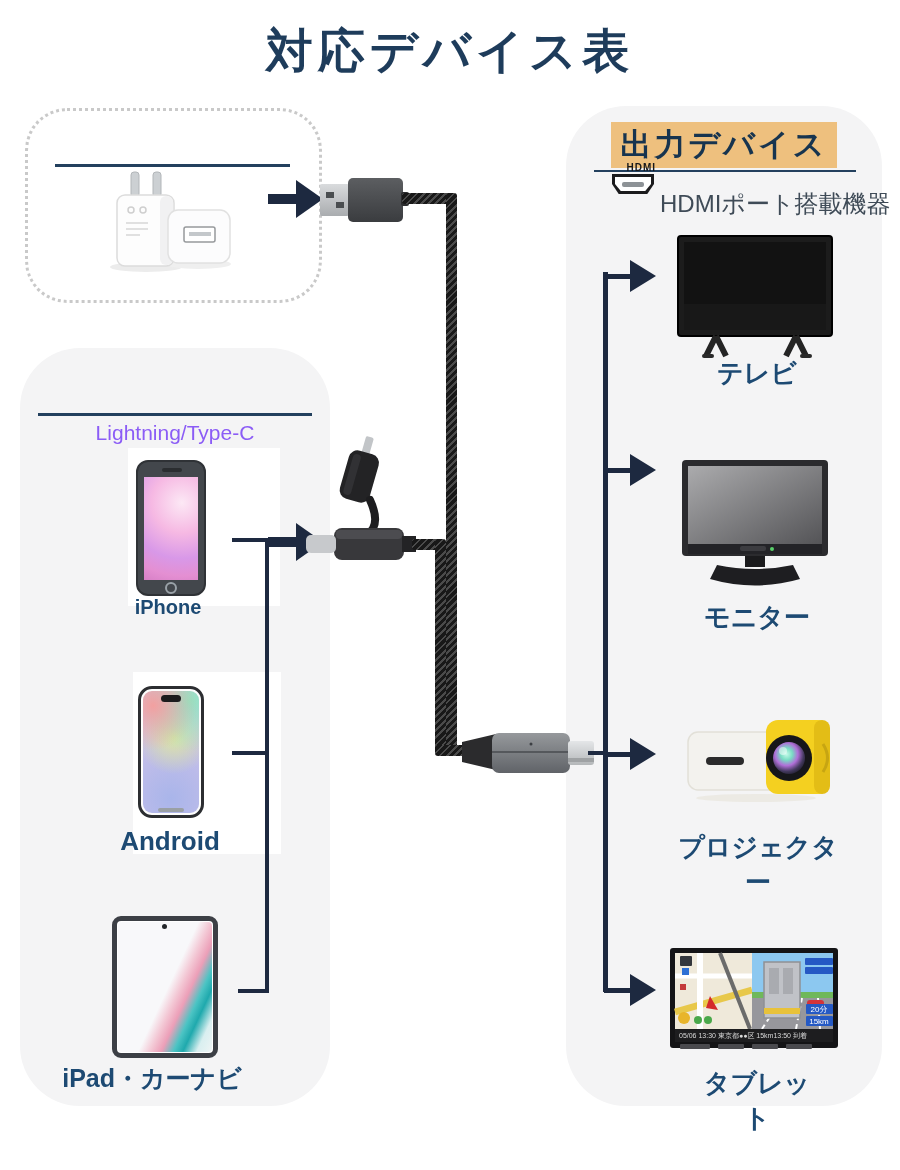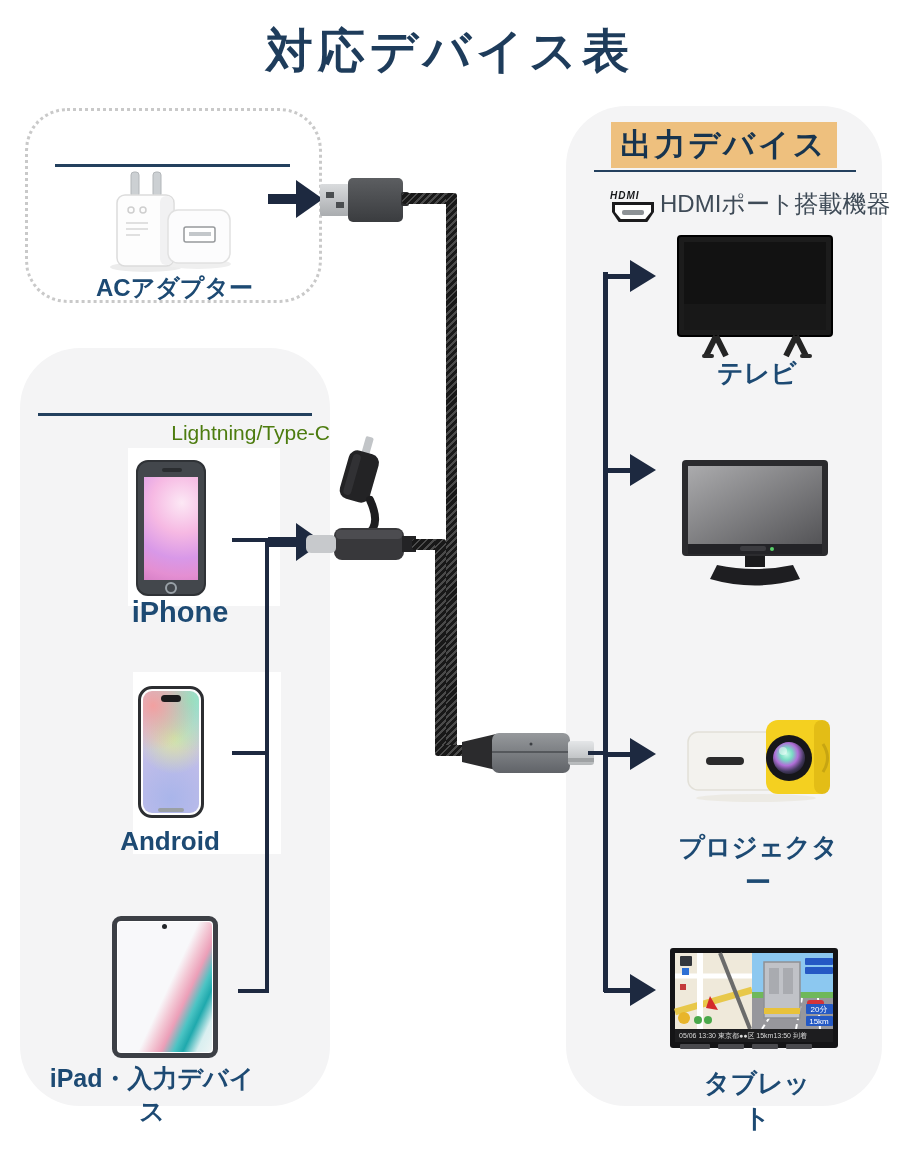--- a/index.html
+++ b/index.html
@@ -13,21 +13,21 @@
   body{font-family:"Liberation Sans","DejaVu Sans",sans-serif;background:#ffffff;}
   #stage{position:relative;width:900px;height:1170px;background:#ffffff;overflow:hidden;}
   .abs{position:absolute;}
   .title{left:0;top:20px;width:900px;text-align:center;font-size:47px;font-weight:bold;color:#1e3c5b;letter-spacing:5px;}
   .box{position:absolute;background:var(--boxbg);border-radius:60px;}
   .dashed-box{position:absolute;background:#fff;border:3px dotted #c9c9c9;border-radius:42px;}
   .sec-head{position:absolute;text-align:center;}
   .sec-head .hl{display:inline-block;background:var(--accent);color:var(--navy);font-weight:bold;padding:2px 10px;letter-spacing:3px;}
   .divider{position:absolute;background:#23405e;}
   .dev-label{position:absolute;text-align:center;font-weight:bold;color:var(--label);}
-  .sub-label{position:absolute;text-align:right;color:#4d7c0f;}
+  .sub-label{position:absolute;text-align:center;color:#8b5cf6;}
   .cline{position:absolute;background:var(--line);}
   .cable{position:absolute;background-color:#181818;background-image:repeating-linear-gradient(135deg,rgba(255,255,255,.22) 0 2px,transparent 2px 5px);border-radius:3px;}
   .arrow{position:absolute;display:flex;align-items:center;}
   .arrow .shaft{background:var(--line);}
   .arrow .head{width:0;height:0;}
   .arrow-big .shaft{width:28px;height:10px;}
   .arrow-big .head{border-top:19px solid transparent;border-bottom:19px solid transparent;border-left:27px solid var(--line);}
   .arrow-sm .shaft{width:26px;height:5px;}
   .arrow-sm .head{border-top:16px solid transparent;border-bottom:16px solid transparent;border-left:26px solid var(--line);}
   .card{position:absolute;background:#fff;}
@@ -47,21 +47,21 @@
                radial-gradient(circle at 82% 8%,#8fe6c0 0%,rgba(143,230,192,0) 42%),
                radial-gradient(circle at 55% 38%,#dde6a2 0%,rgba(221,230,162,0) 45%),
                radial-gradient(circle at 50% 88%,#a9b5ea 0%,rgba(169,181,234,0) 70%),#cfc2e9;}
   .android .pill{position:absolute;left:20px;top:6px;width:20px;height:7px;background:#1b1b1d;border-radius:4px;}
   .android .bar{position:absolute;left:17px;top:119px;width:26px;height:4px;background:#9aa0a5;border-radius:2px;}
   .ipad{position:absolute;left:112px;top:916px;width:106px;height:142px;background:#fff;border:5px solid #3c3f45;border-radius:9px;}
   .ipad .scr{position:absolute;left:1px;top:1px;width:94px;height:130px;border-radius:4px;
     background:linear-gradient(115deg,#f8f8fa 0%,#f8f8fa 52%,#f3c7d4 60%,#ec9fb8 67%,#4cc4c4 75%,#1fa9ad 81%,#d9eff0 90%,#eef4f4 100%);}
   .ipad .cam{position:absolute;left:45px;top:3px;width:5px;height:5px;background:#23262a;border-radius:50%;}
   
-  .hdmi-icon{position:absolute;left:610px;top:190px;width:46px;text-align:left;font-style:italic;}
+  .hdmi-icon{position:absolute;left:610px;top:162px;width:46px;text-align:right;}
   .hdmi-icon .logo{font-size:10px;font-weight:900;letter-spacing:1px;color:#17181a;line-height:11px;}
   .hdmi-port{position:relative;width:42px;height:20px;margin:1px auto 0;background:#1b1b1d;clip-path:polygon(0 0,100% 0,100% 50%,84% 100%,16% 100%,0 50%);}
   .hdmi-port .in{position:absolute;left:3px;top:3px;width:36px;height:14px;background:#ffffff;clip-path:polygon(0 0,100% 0,100% 50%,84% 100%,16% 100%,0 50%);}
   .hdmi-port .slot{position:absolute;left:10px;top:8px;width:22px;height:5px;background:#8d9296;border-radius:2px;}
   .note-text{position:absolute;color:#3f4b57;}
   .footnote{position:absolute;left:0;top:1122px;width:893px;text-align:right;font-size:26px;color:#2f4f6b;}
 </style>
 </head>
 <body>
 
@@ -84,21 +84,20 @@
     <rect x="60" y="30" width="13" height="69" rx="6" fill="#f1f1f2"></rect>
     <circle cx="31" cy="44" r="3" fill="none" stroke="#cfcfcf" stroke-width="1.5"></circle>
     <circle cx="43" cy="44" r="3" fill="none" stroke="#cfcfcf" stroke-width="1.5"></circle>
     <rect x="26" y="56" width="22" height="2" fill="#e0e0e0"></rect>
     <rect x="26" y="62" width="22" height="2" fill="#e0e0e0"></rect>
     <rect x="26" y="68" width="14" height="2" fill="#e0e0e0"></rect>
     <rect x="68" y="44" width="62" height="53" rx="10" fill="#fcfcfd" stroke="#e1e1e1" stroke-width="1.5"></rect>
     <rect x="84" y="61" width="31" height="15" rx="2" fill="#ffffff" stroke="#96999c" stroke-width="1.5"></rect>
     <rect x="89" y="66" width="22" height="4" fill="#c4c8cb"></rect>
   </svg>
-  <div class="dev-label" style="left:92px;top:272px;width:165px;font-size:24px;">ACアダプター</div>
 
   <div class="arrow arrow-big" style="left:268px;top:180px;">
     <div class="shaft"></div>
     <div class="head"></div>
   </div>
 
   <div class="usb-metal">
     <i style="left:6px;top:8px;"></i>
     <i style="left:16px;top:18px;"></i>
   </div>
@@ -109,35 +108,35 @@
 
   <div class="divider" style="left:38px;top:413px;width:274px;height:3px;"></div>
   <div class="sub-label" style="left:20px;top:421px;width:310px;font-size:21px;">Lightning/Type-C</div>
 
   <div class="card" style="left:128px;top:448px;width:152px;height:158px;"></div>
   <div class="iphone">
     <div class="spk"></div>
     <div class="scr"></div>
     <div class="home"></div>
   </div>
-  <div class="dev-label" style="left:120px;top:596px;width:120px;font-size:29px;">iPhone</div>
+  <div class="dev-label" style="left:108px;top:596px;width:120px;font-size:20px;">iPhone</div>
 
   <div class="card" style="left:133px;top:672px;width:148px;height:182px;"></div>
   <div class="android">
     <div class="scr"></div>
     <div class="pill"></div>
     <div class="bar"></div>
   </div>
   <div class="dev-label" style="left:105px;top:826px;width:130px;font-size:26px;">Android</div>
 
   <div class="ipad">
     <div class="scr"></div>
     <div class="cam"></div>
   </div>
-  <div class="dev-label" style="left:42px;top:1062px;width:220px;font-size:25px;">iPad・入力デバイス</div>
+  <div class="dev-label" style="left:42px;top:1062px;width:220px;font-size:25px;">iPad・カーナビ</div>
 
   <div class="cline" style="left:232px;top:538px;width:33px;height:4px;"></div>
   <div class="cline" style="left:232px;top:751px;width:33px;height:4px;"></div>
   <div class="cline" style="left:238px;top:989px;width:31px;height:4px;"></div>
   <div class="cline" style="left:265px;top:538px;width:4px;height:455px;"></div>
   <div class="arrow arrow-big" style="left:268px;top:523px;">
     <div class="shaft"></div>
     <div class="head"></div>
   </div>
 
@@ -229,20 +228,21 @@
       </linearGradient>
     </defs>
     <rect x="2" y="2" width="146" height="96" rx="4" fill="#2b2b2e"></rect>
     <rect x="8" y="8" width="134" height="78" fill="url(#mg)"></rect>
     <rect x="8" y="86" width="134" height="10" fill="#232327"></rect>
     <rect x="60" y="88" width="26" height="5" rx="2" fill="#3c3c40"></rect>
     <circle cx="92" cy="91" r="2" fill="#59d06a"></circle>
     <rect x="65" y="98" width="20" height="11" fill="#1a1a1c"></rect>
     <path d="M30 121 Q75 134 120 121 L113 107 Q75 115 37 107 Z" fill="#1e1e21"></path>
   </svg>
+  <div class="dev-label" style="left:695px;top:600px;width:124px;font-size:26px;">モニター</div>
 
   <svg class="abs" style="left:686px;top:710px;" width="155" height="94" viewBox="0 0 155 94">
     <defs>
       <radialGradient id="lens" cx="0.42" cy="0.38" r="0.75">
         <stop offset="0" stop-color="#c6fbe9"></stop>
         <stop offset="0.25" stop-color="#79dcc4"></stop>
         <stop offset="0.48" stop-color="#b06fd8"></stop>
         <stop offset="0.72" stop-color="#43395e"></stop>
         <stop offset="1" stop-color="#0d0d12"></stop>
       </radialGradient>

